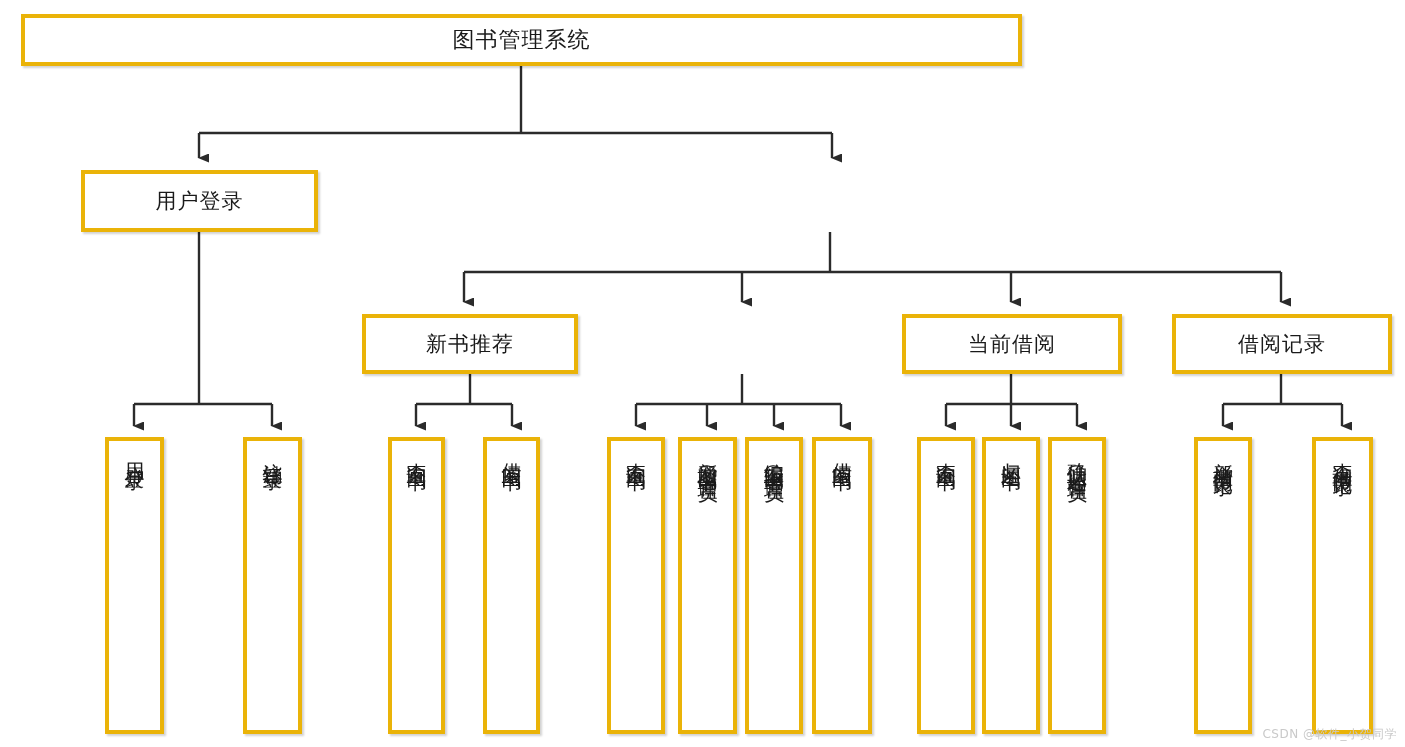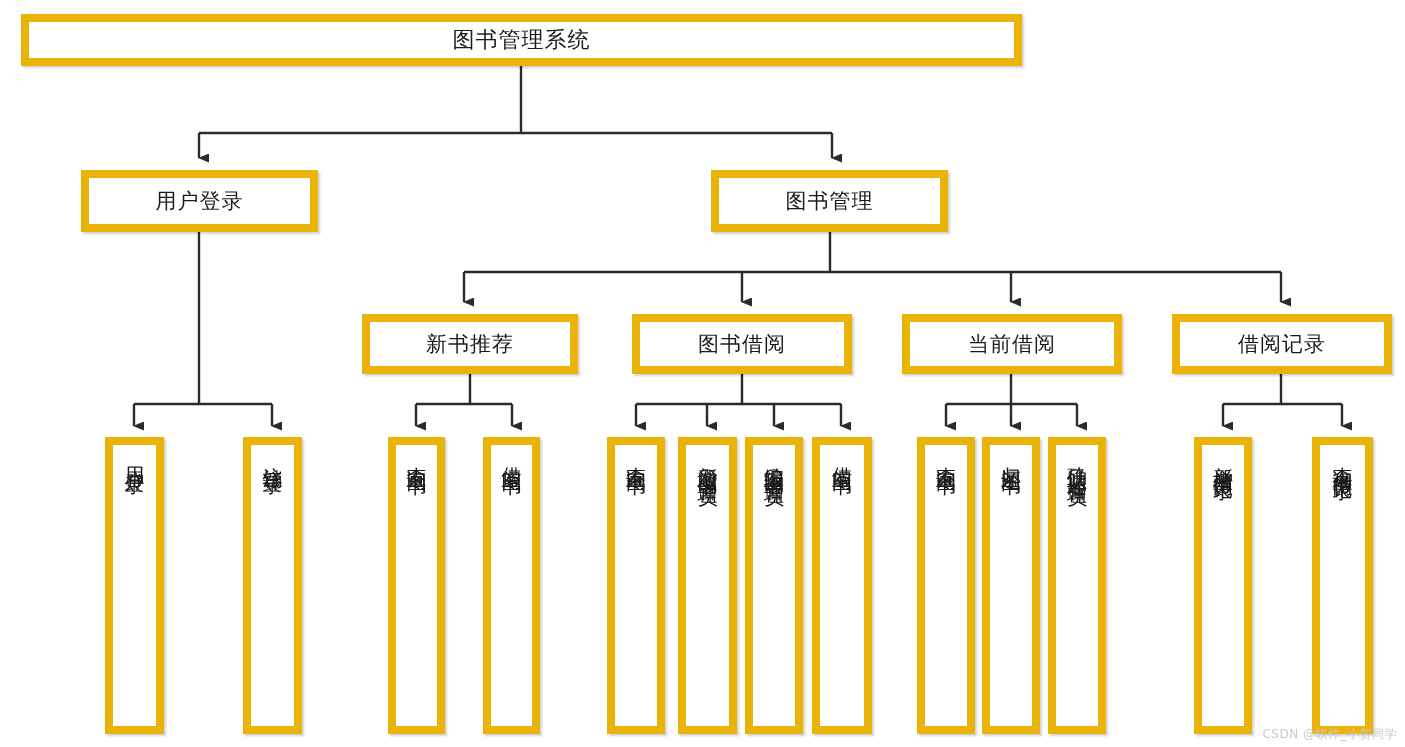--- a/index.html
+++ b/index.html
@@ -11,21 +11,21 @@
     overflow:hidden;
   }
   svg.connectors{
     position:absolute;left:0;top:0;width:1405px;height:747px;
     pointer-events:none;
   }
   .node{
     position:absolute;
     box-sizing:border-box;
     background:#ffffff;
-    border:8px solid #eab308;
+    border:4px solid #eab308;
     box-shadow:2px 2px 2px rgba(0,0,0,0.18);
     display:flex;
     align-items:center;
     justify-content:center;
     color:#1a1a1a;
   }
   .node .lbl{
     display:block;
     text-align:center;
     line-height:1.18;
@@ -116,29 +116,23 @@
     </g>
   </svg>
 
   <div class="node horiz root" style="left:21px;top:14px;width:1001px;height:52px;">
     <span class="lbl">图书管理系统</span>
   </div>
 
   <div class="node horiz" style="left:81px;top:170px;width:237px;height:62px;">
     <span class="lbl">用户登录</span>
   </div>
-  <div class="node horiz" style="left:711px;top:170px;width:237px;height:62px;">
-    <span class="lbl">图书管理</span>
-  </div>
 
   <div class="node horiz" style="left:362px;top:314px;width:216px;height:60px;align-items:center;">
     <span class="lbl">新书推荐</span>
-  </div>
-  <div class="node horiz" style="left:632px;top:314px;width:220px;height:60px;">
-    <span class="lbl">图书借阅</span>
   </div>
   <div class="node horiz" style="left:1172px;top:314px;width:220px;height:60px;">
     <span class="lbl">借阅记录</span>
   </div>
   <div class="node horiz" style="left:902px;top:314px;width:220px;height:60px;">
     <span class="lbl">当前借阅</span>
   </div>
 
   <div class="node vert" style="left:105px;top:437px;width:59px;height:297px;">
     <span class="lbl">用户登录</span>

